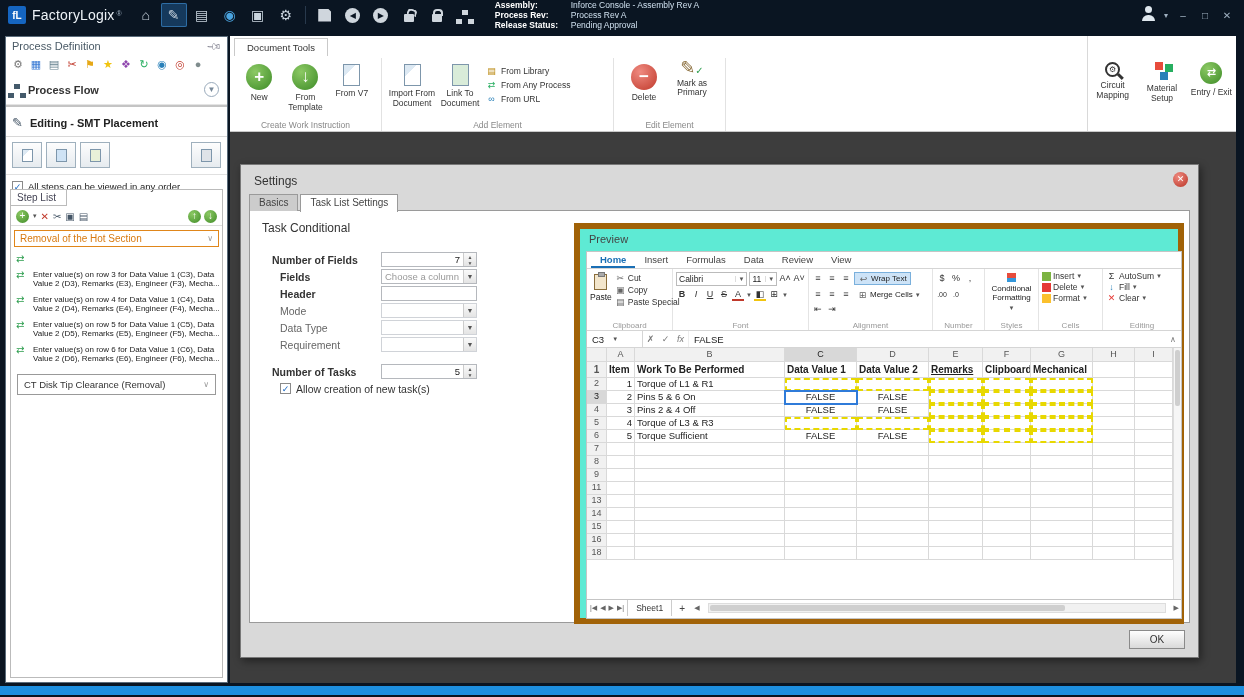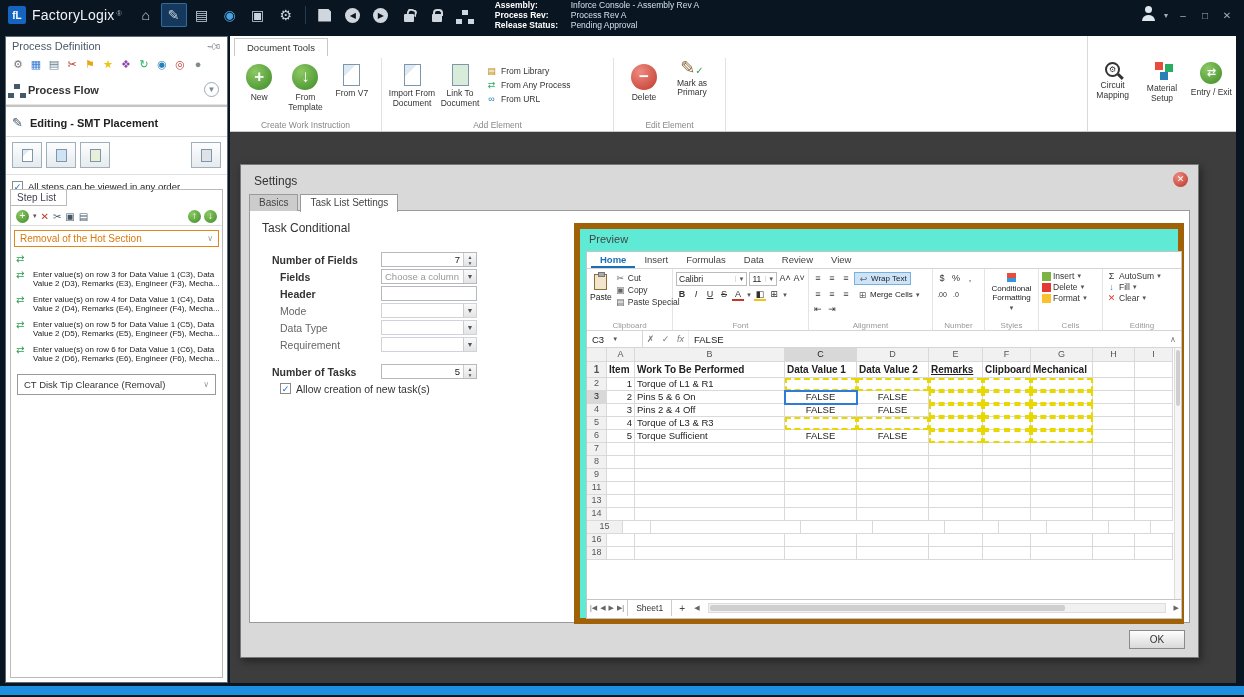--- a/index.html
+++ b/index.html
@@ -753,21 +753,21 @@
                     <div class="gc " style="width: 150px;"></div>
                     <div class="gc " style="width: 72px;"></div>
                     <div class="gc " style="width: 72px;"></div>
                     <div class="gc " style="width: 54px;"></div>
                     <div class="gc " style="width: 48px;"></div>
                     <div class="gc " style="width: 62px;"></div>
                     <div class="gc " style="width: 42px;"></div>
                     <div class="gc " style="width: 38px;"></div>
                   </div>
                   <div class="grow">
-                    <div class="gc growhdr" style="width: 36px;">15</div>
+                    <div class="gc growhdr" style="width: 20px;">15</div>
                     <div class="gc num" style="width: 28px;"></div>
                     <div class="gc " style="width: 150px;"></div>
                     <div class="gc " style="width: 72px;"></div>
                     <div class="gc " style="width: 72px;"></div>
                     <div class="gc " style="width: 54px;"></div>
                     <div class="gc " style="width: 48px;"></div>
                     <div class="gc " style="width: 62px;"></div>
                     <div class="gc " style="width: 42px;"></div>
                     <div class="gc " style="width: 38px;"></div>
                   </div>

